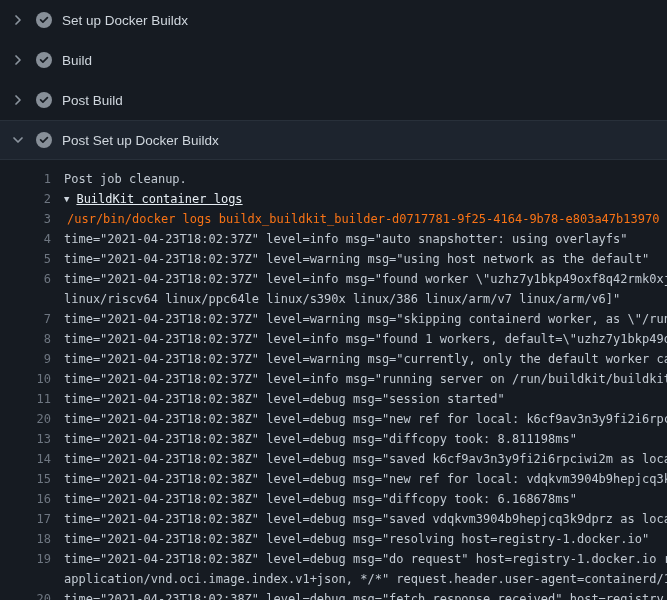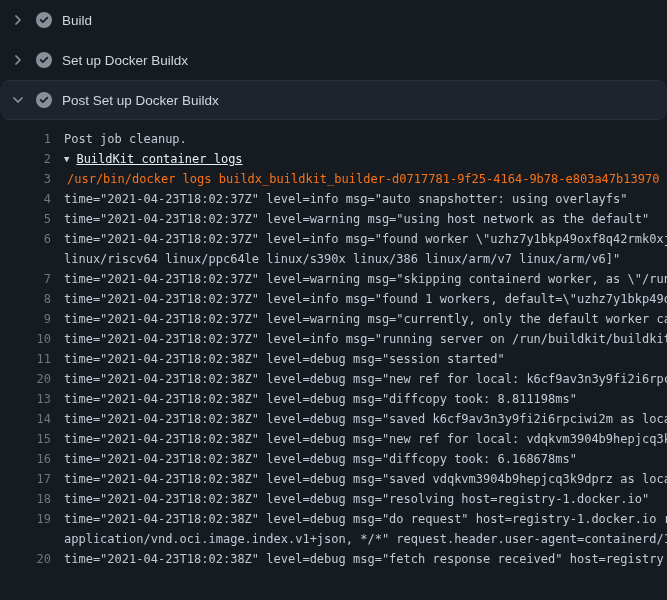--- a/index.html
+++ b/index.html
@@ -20,21 +20,20 @@
     padding-left: 10px;
     color: #d0d7de;
     font-size: 13.5px;
     cursor: pointer;
     user-select: none;
   }
   .step-header.expanded {
     background: #1d242e;
     border-top: 1px solid rgba(205,217,229,0.07);
     border-bottom: 1px solid rgba(205,217,229,0.07);
-    border-radius: 11px;
   }
   .chev {
     width: 16px; height: 16px;
     display: inline-flex; align-items: center; justify-content: center;
     color: #8b949e;
     margin-right: 10px;
     flex: none;
   }
   .check {
     width: 16px; height: 16px;
@@ -89,35 +88,49 @@
           <svg width="16" height="16" viewBox="0 0 16 16" fill="none">
             <path d="M6 12l4-4-4-4" stroke="currentColor" stroke-width="1.7" stroke-linecap="round" stroke-linejoin="round"></path>
           </svg>
         </span>
         <span class="check">
           <svg width="16" height="16" viewBox="0 0 16 16">
             <circle cx="8" cy="8" r="8" fill="#878f98"></circle>
             <path d="M11.4 5.6L6.9 10.1 4.6 7.9" fill="none" stroke="#171c23" stroke-width="1.7" stroke-linecap="round" stroke-linejoin="round"></path>
           </svg>
         </span>
+        <span class="step-label">Set up Docker Buildx</span>
+      </div>
+      <div class="step-header">
+        <span class="chev">
+          <svg width="16" height="16" viewBox="0 0 16 16" fill="none">
+            <path d="M6 12l4-4-4-4" stroke="currentColor" stroke-width="1.7" stroke-linecap="round" stroke-linejoin="round"></path>
+          </svg>
+        </span>
+        <span class="check">
+          <svg width="16" height="16" viewBox="0 0 16 16">
+            <circle cx="8" cy="8" r="8" fill="#878f98"></circle>
+            <path d="M11.4 5.6L6.9 10.1 4.6 7.9" fill="none" stroke="#171c23" stroke-width="1.7" stroke-linecap="round" stroke-linejoin="round"></path>
+          </svg>
+        </span>
         <span class="step-label">Build</span>
       </div>
       <div class="step-header">
         <span class="chev">
           <svg width="16" height="16" viewBox="0 0 16 16" fill="none">
             <path d="M6 12l4-4-4-4" stroke="currentColor" stroke-width="1.7" stroke-linecap="round" stroke-linejoin="round"></path>
           </svg>
         </span>
         <span class="check">
           <svg width="16" height="16" viewBox="0 0 16 16">
             <circle cx="8" cy="8" r="8" fill="#878f98"></circle>
             <path d="M11.4 5.6L6.9 10.1 4.6 7.9" fill="none" stroke="#171c23" stroke-width="1.7" stroke-linecap="round" stroke-linejoin="round"></path>
           </svg>
         </span>
-        <span class="step-label">Set up Docker Buildx</span>
+        <span class="step-label">Post Build</span>
       </div>
       <div class="step-header expanded">
         <span class="chev">
           <svg width="16" height="16" viewBox="0 0 16 16" fill="none">
             <path d="M4 6l4 4 4-4" stroke="currentColor" stroke-width="1.7" stroke-linecap="round" stroke-linejoin="round"></path>
           </svg>
         </span>
         <span class="check">
           <svg width="16" height="16" viewBox="0 0 16 16">
             <circle cx="8" cy="8" r="8" fill="#878f98"></circle>

